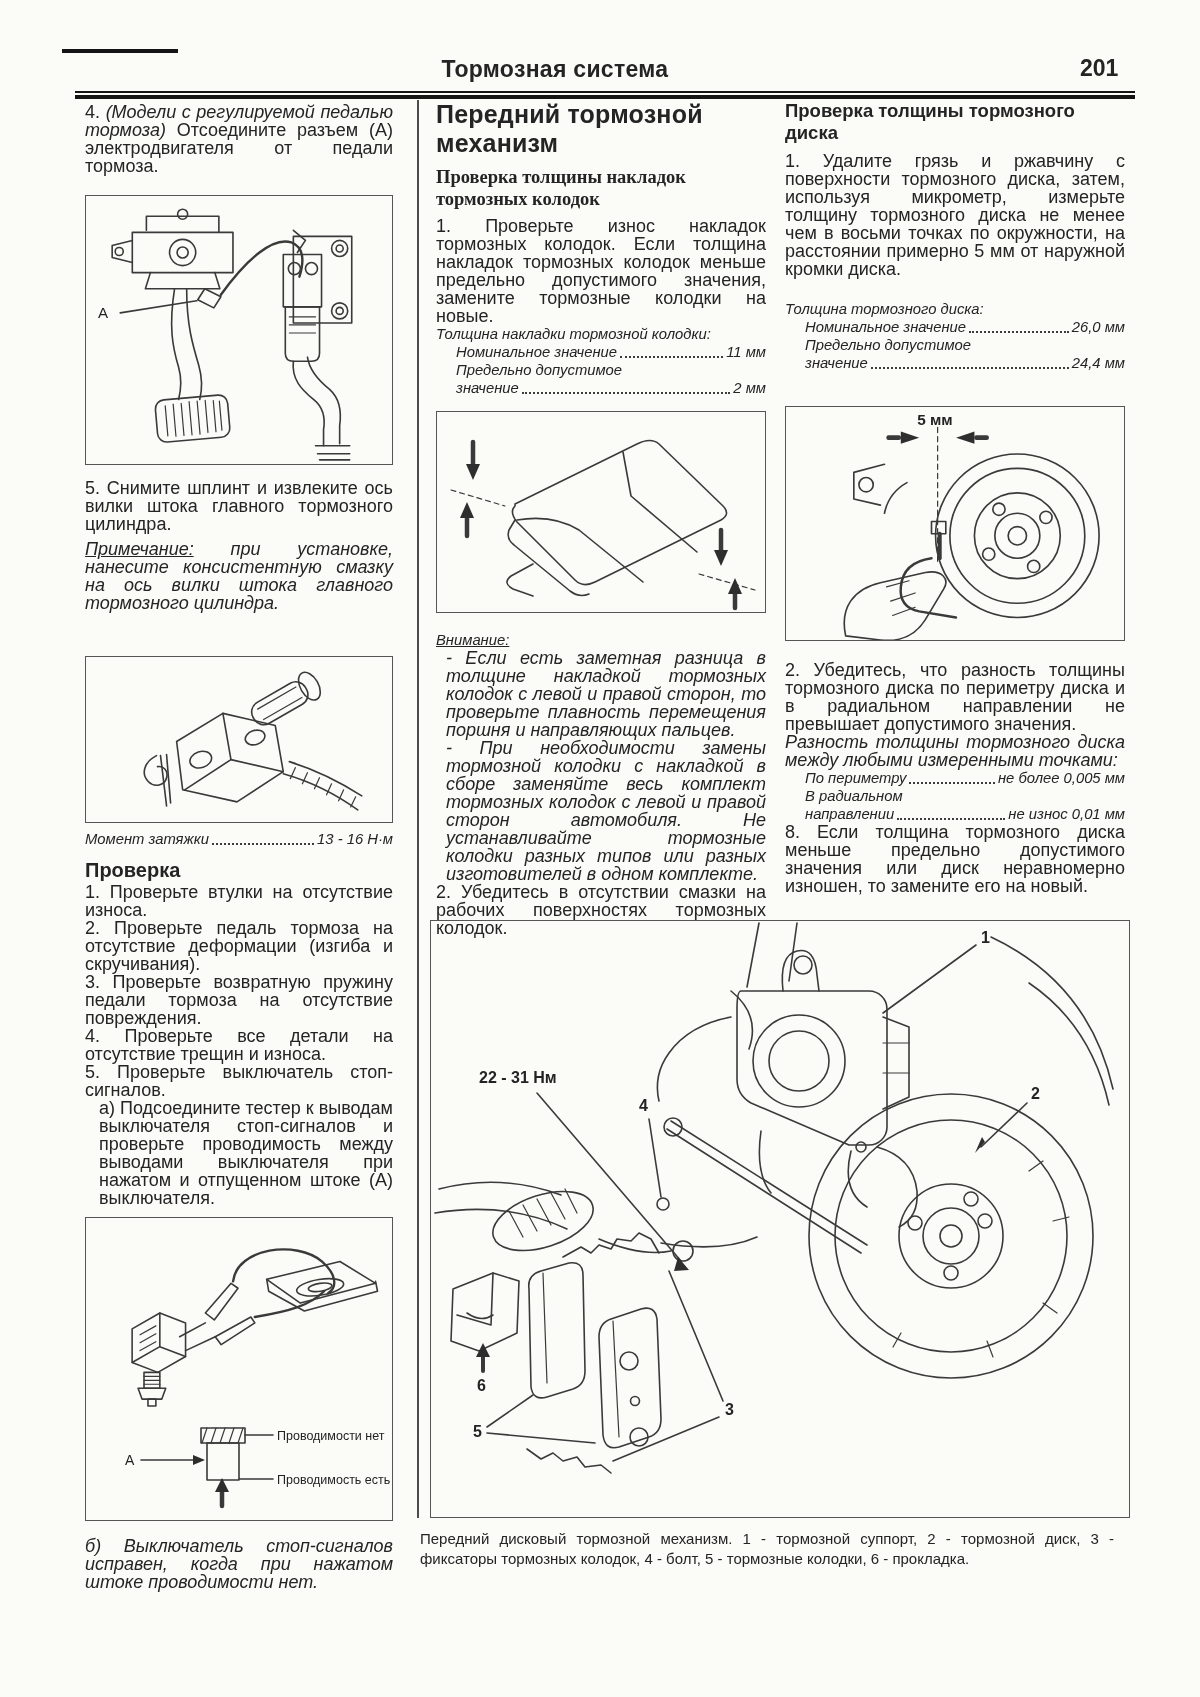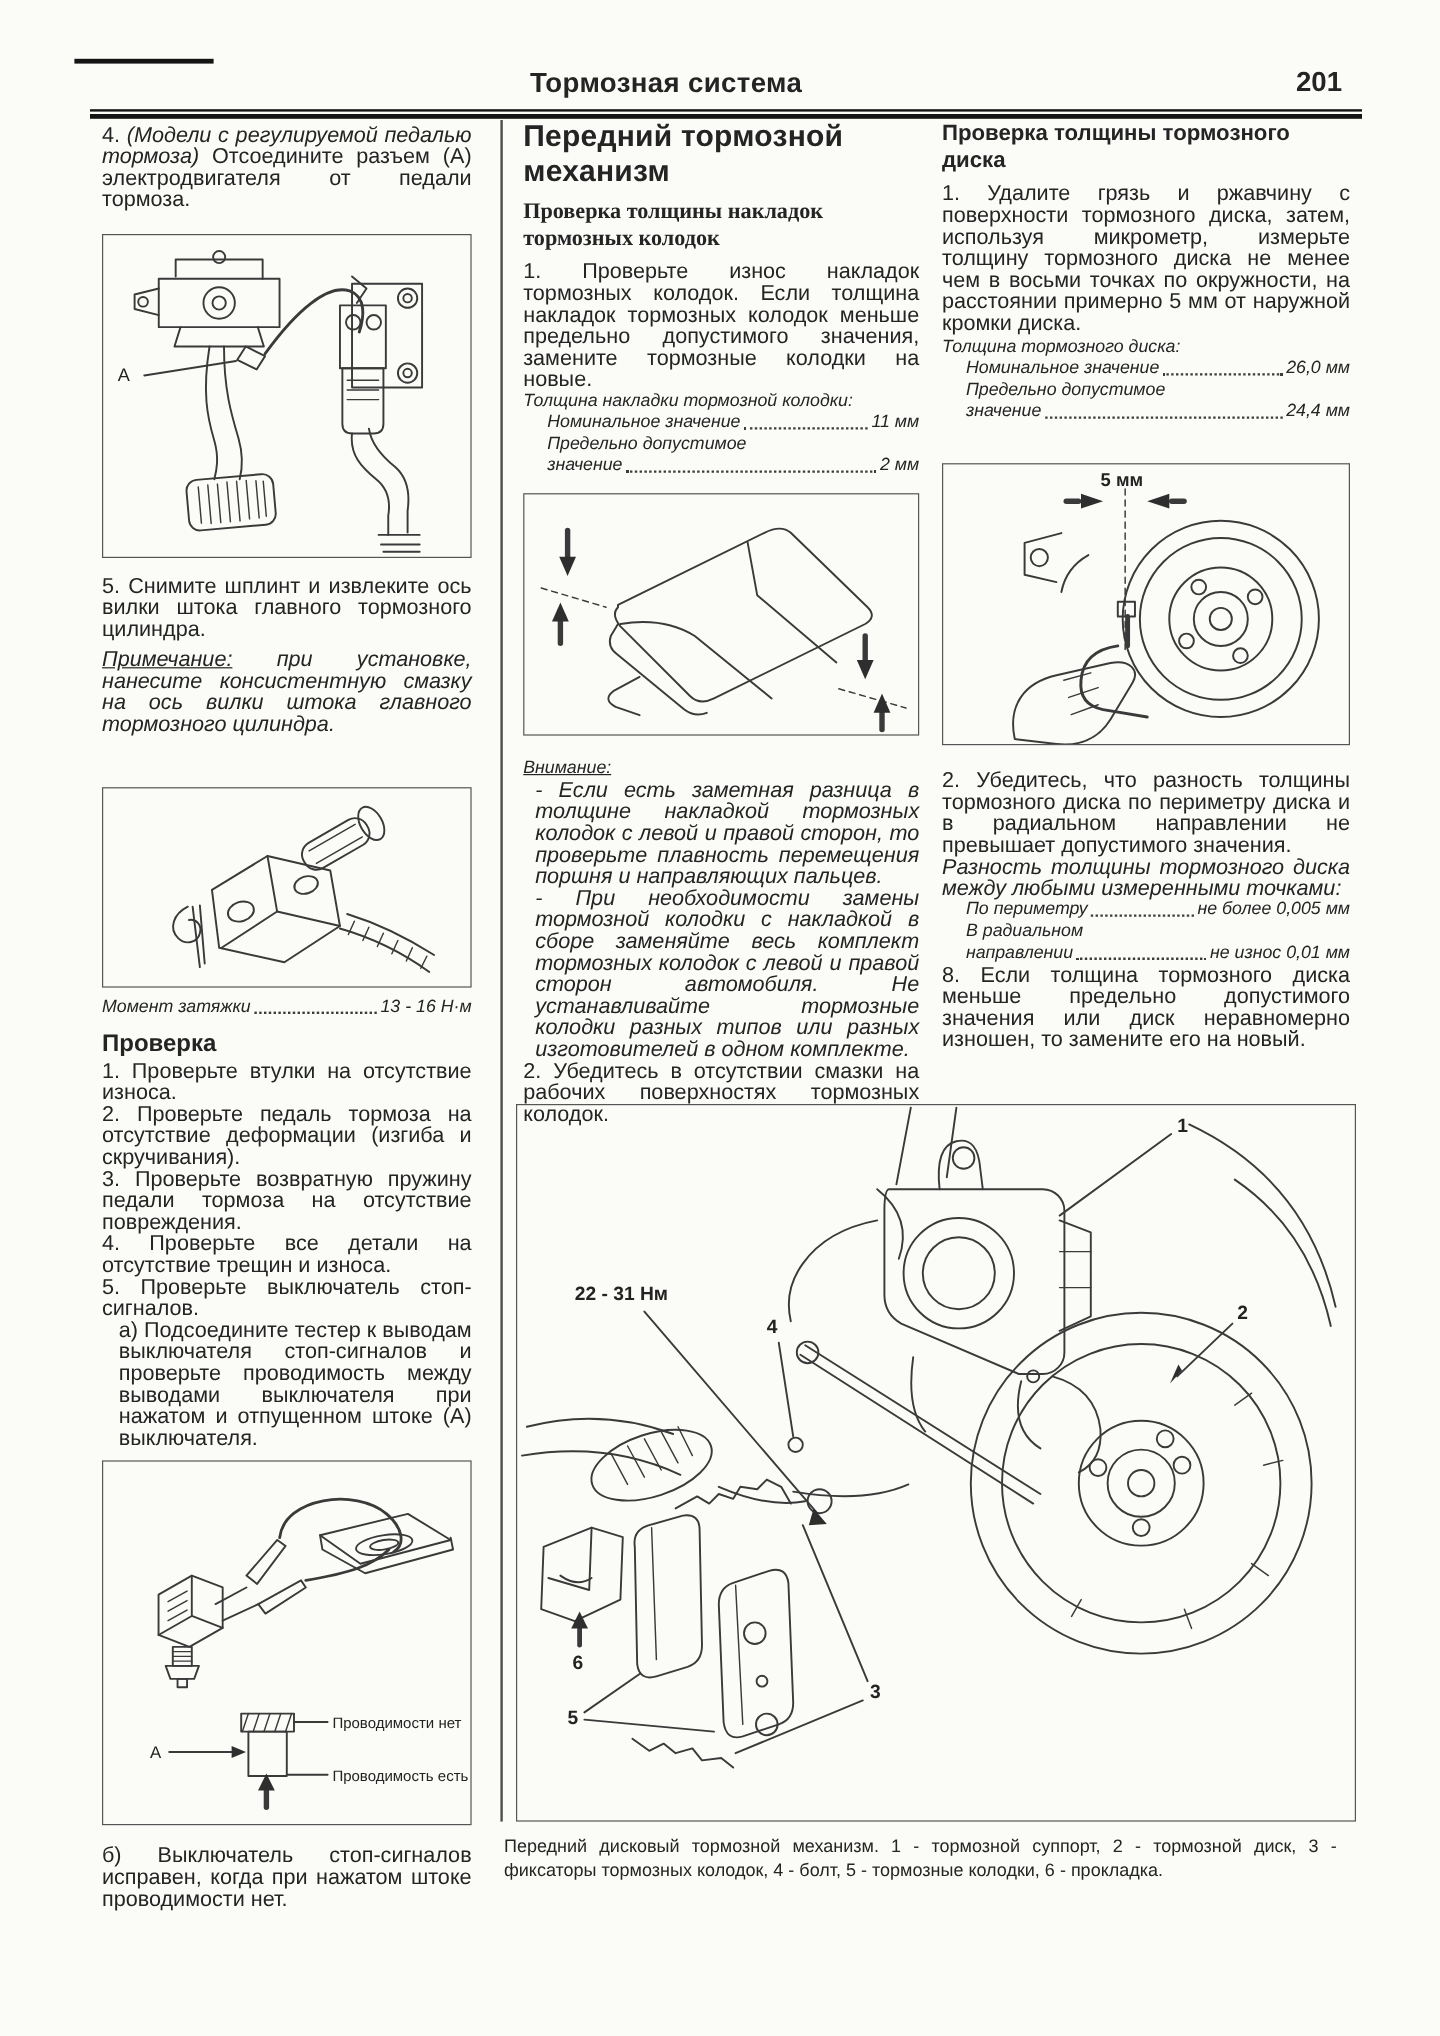--- a/index.html
+++ b/index.html
@@ -172,21 +172,21 @@
         <path d="M152 71 h34"></path>
         <path d="M135 98 v-16" style="stroke-width:4.5"></path>
       </g>
       <polygon class="fill" points="106,47 118,52 106,57"></polygon>
       <polygon class="fill" points="128,84 135,70 142,84"></polygon>
       <text x="190" y="32" font-size="12.5">Проводимости нет</text>
       <text x="190" y="76" font-size="12.5">Проводимость есть</text>
     </svg>
   </div>
 
-  <p class="body" style="margin-top:16px;">б) Выключатель стоп-сигналов исправен, когда при нажатом штоке проводимости нет.</p>
+  <p class="body" style="margin-top:16px;font-style:italic;">б) Выключатель стоп-сигналов исправен, когда при нажатом штоке проводимости нет.</p>
 </div>
 
 <div class="col" id="col-mid">
 
   <div class="h1">Передний тормозной механизм</div>
   <div class="h2" style="margin-top:8px;font-family:Liberation Serif, serif;">Проверка толщины накладок тормозных колодок</div>
 
   <p class="body" style="margin-top:7px;">1. Проверьте износ накладок тормозных колодок. Если толщина накладок тормозных колодок меньше предельно допустимого значения, замените тормозные колодки на новые.</p>
 
   <div class="spec" style="font-style:italic;">
@@ -238,21 +238,21 @@
 
   <p class="body">2. Убедитесь в отсутствии смазки на рабочих поверхностях тормозных колодок.</p>
 </div>
 
 <div class="col" id="col-right">
 
   <div class="h2">Проверка толщины тормозного диска</div>
 
   <p class="body" style="margin-top:8px;">1. Удалите грязь и ржавчину с поверхности тормозного диска, затем, используя микрометр, измерьте толщину тормозного диска не менее чем в восьми точках по окружности, на расстоянии примерно 5 мм от наружной кромки диска.</p>
 
-  <div class="spec" style="margin-top:2px;font-style:italic;text-align:center;">
+  <div class="spec" style="margin-top:22px;font-style:italic;text-align:center;">
     <span class="it">Толщина тормозного диска:</span>
   </div>
   <div class="spec ind">
     <span>Номинальное значение</span>
     <span class="lead"></span>
     <span class="val">26,0 мм</span>
   </div>
   <div class="spec ind">
     <span>Предельно допустимое</span>
   </div>

